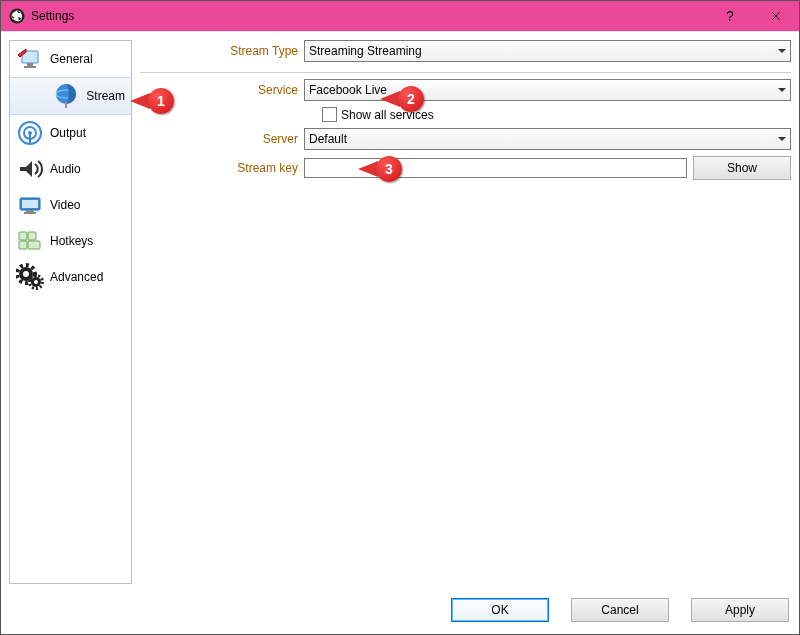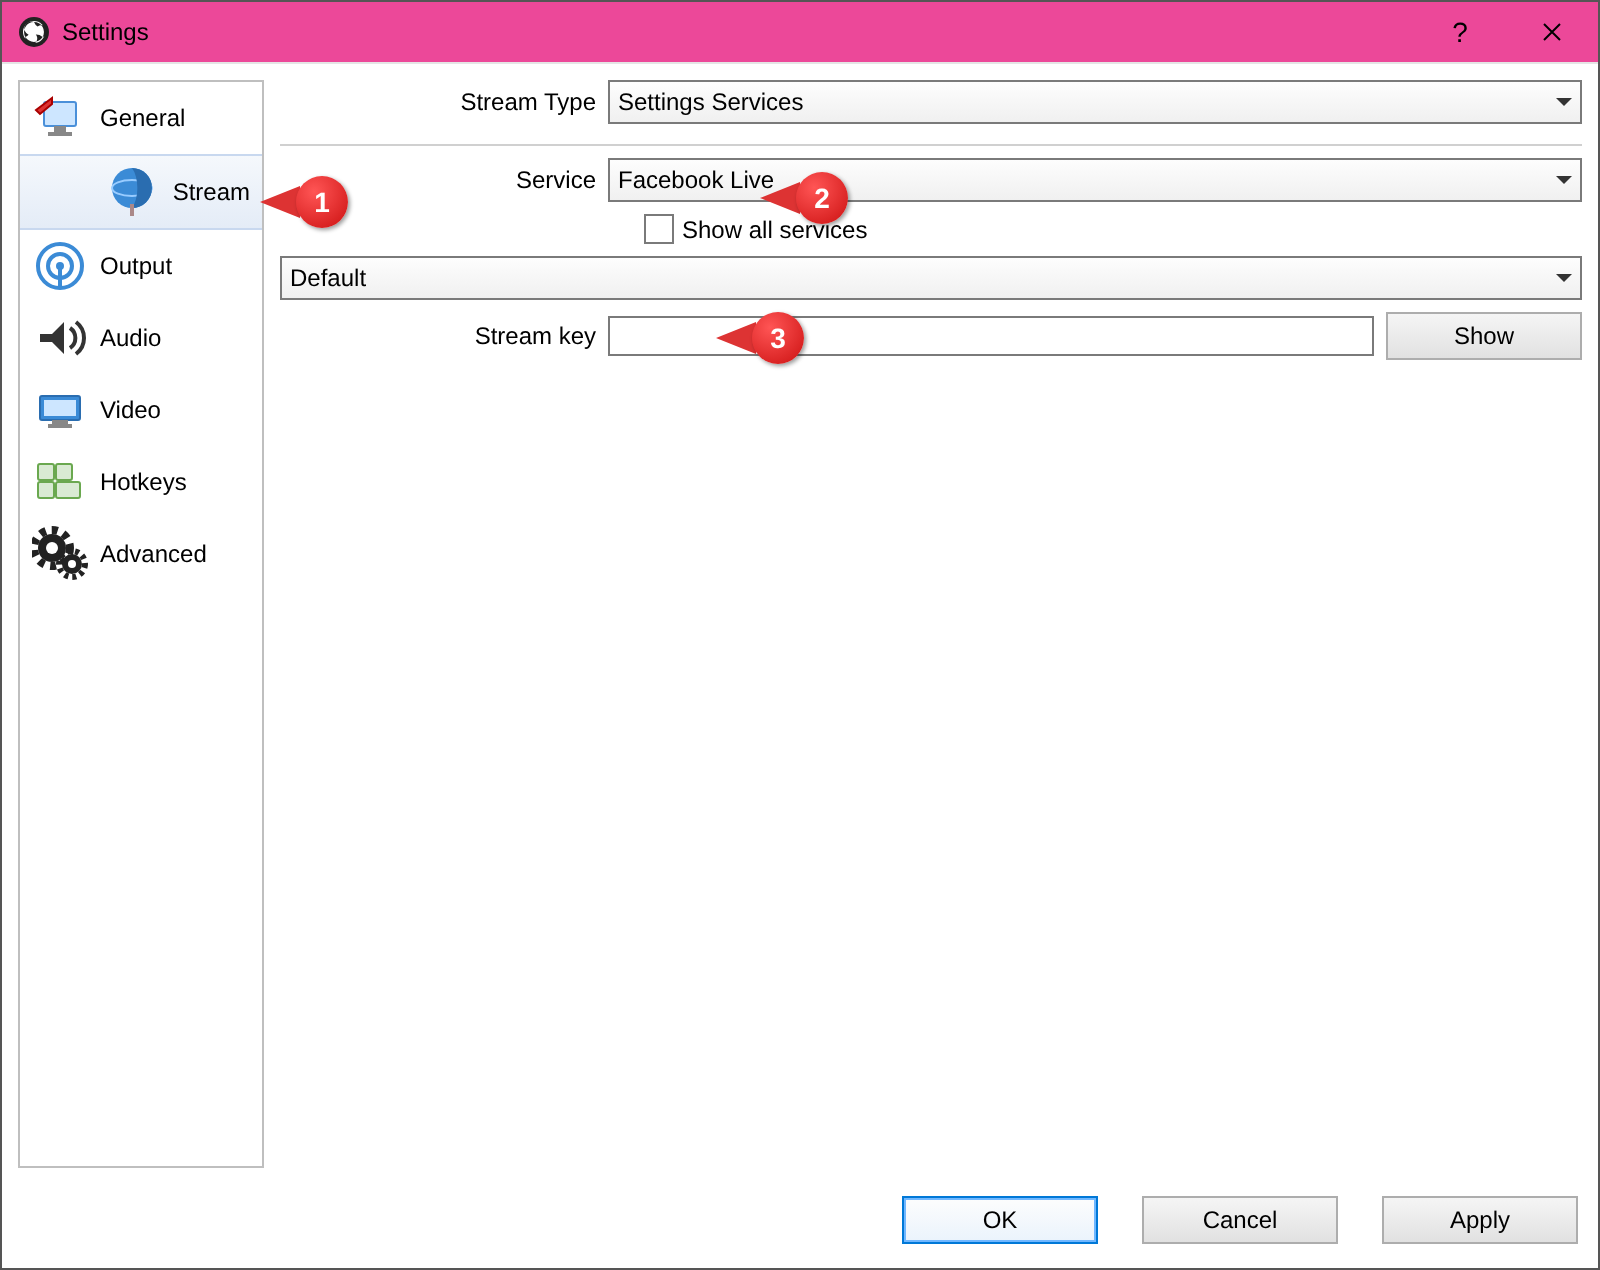--- a/index.html
+++ b/index.html
@@ -105,21 +105,21 @@
   .form-row {
     display: flex;
     align-items: center;
     margin-bottom: 6px;
   }
   .form-label {
     width: 158px;
     text-align: right;
     padding-right: 6px;
     font-size: 12px;
-    color: #000000;
+    color: #a16207;
   }
   .form-ctl {
     flex: 1;
     display: flex;
     align-items: center;
     gap: 6px;
   }
   .dropdown {
     flex: 1;
     height: 20px;
@@ -339,21 +339,21 @@
       </div>
 
     </div>
 
     <div class="main">
 
       <div class="form-row">
         <div class="form-label">Stream Type</div>
         <div class="form-ctl">
           <div class="dropdown">
-            <span>Settings Services</span>
+            <span>Streaming Streaming</span>
             <span class="arrow"></span>
           </div>
         </div>
       </div>
 
       <hr class="divider">
 
       <div class="form-row">
         <div class="form-label">Service</div>
         <div class="form-ctl">
@@ -368,20 +368,21 @@
         <div class="form-label"></div>
         <div class="form-ctl">
           <label class="checkbox">
             <span class="box"></span>
             <span>Show all services</span>
           </label>
         </div>
       </div>
 
       <div class="form-row">
+        <div class="form-label">Server</div>
         <div class="form-ctl">
           <div class="dropdown">
             <span>Default</span>
             <span class="arrow"></span>
           </div>
         </div>
       </div>
 
       <div class="form-row">
         <div class="form-label">Stream key</div>

